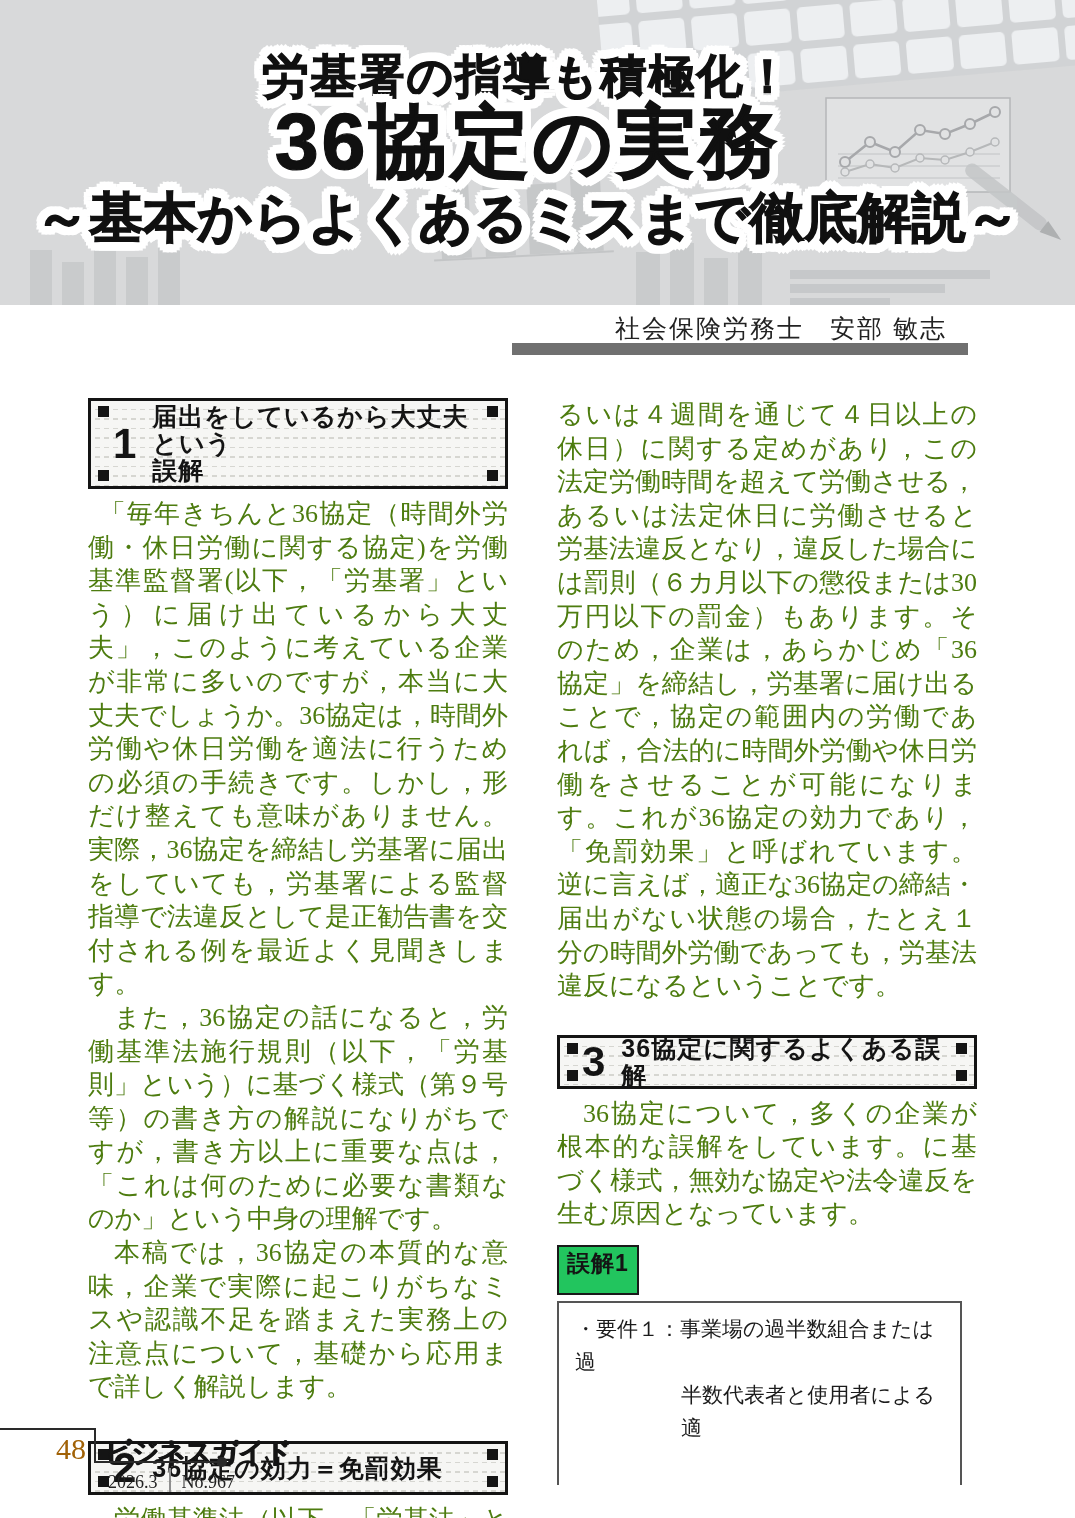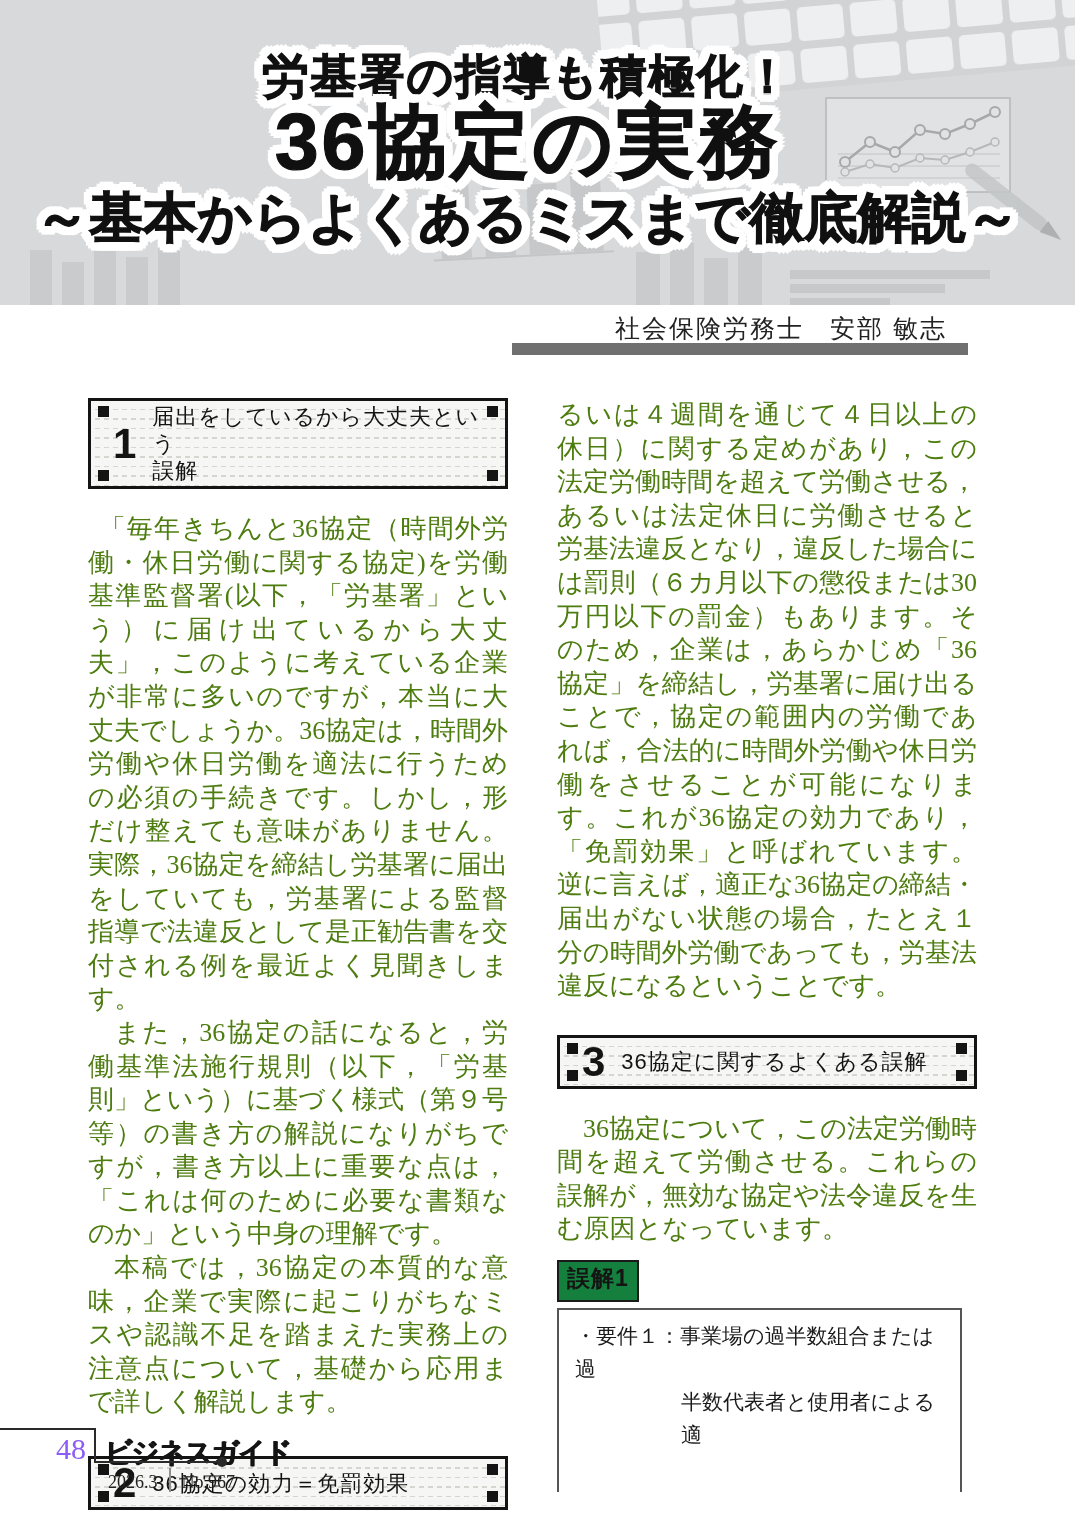--- a/index.html
+++ b/index.html
@@ -30,57 +30,57 @@
 
   
   .col{position:absolute;top:398px;width:420px;}
   .col-left{left:88px;}
   .col-right{left:557px;}
 
   .col p{margin:0;font-size:26px;line-height:33.6px;text-align:justify;word-break:break-all;
          letter-spacing:0;color:#4d7c0f;}
   p.ind{text-indent:1em;}
   p.ind-half{text-indent:0.45em;}
-  p.after-box{margin-top:23px;}
+  p.after-box{margin-top:8px;}
 
   
   .sec{position:relative;box-sizing:border-box;border:3px solid #141414;background-color:#f6f6f4;
        background-image:
          repeating-linear-gradient(to right,#f6f6f4 0 4px,transparent 4px 9px),
          repeating-linear-gradient(to bottom,transparent 0 8px,#d6d6d1 8px 9.5px);
        display:flex;align-items:center;padding:2px 26px 2px 22px;
        font-family:"Liberation Sans","DejaVu Sans",sans-serif;color:#141414;}
   .sec .num{font-weight:700;font-size:42px;line-height:1;margin-right:16px;flex:0 0 auto;}
-  .sec .ttl{font-weight:400;font-size:22px;line-height:27px;letter-spacing:1px;white-space:pre-line;}
+  .sec .ttl{font-weight:700;font-size:25px;line-height:27px;letter-spacing:1px;white-space:pre-line;}
   .sec-tall{min-height:64px;}
   .sec-one{height:54px;}
   .sec .sq{position:absolute;width:11px;height:11px;background:#141414;}
   .sec .sq.tl{left:7px;top:5px;} .sec .sq.bl{left:7px;bottom:5px;}
   .sec .sq.tr{right:7px;top:5px;} .sec .sq.br{right:7px;bottom:5px;}
   .sec-mt-left{margin-top:37px;}
   .sec-mt-right{margin-top:32px;}
 
   
   .mis-row{margin-top:14px;display:flex;align-items:center;
            font-family:"Liberation Sans","DejaVu Sans",sans-serif;}
-  .mis-label{flex:0 0 auto;border:2px solid #1a1a1a;background:#15803d;color:#141414;
-             font-weight:700;font-size:23px;line-height:1;padding:5px 8px 10px;letter-spacing:1px;}
+  .mis-label{flex:0 0 auto;border:2px solid #1a1a1a;background:#22c55e;color:#141414;
+             font-weight:700;font-size:23px;line-height:1;padding:5px 8px 18px;letter-spacing:1px;}
   .mis-title{margin-left:16px;font-weight:700;font-size:27px;color:#141414;letter-spacing:0.5px;}
 
   
   .req-box{margin-top:6px;width:405px;box-sizing:border-box;border:2px solid #555;border-bottom:none;
            padding:10px 8px 40px 16px;font-size:21px;line-height:33px;color:#1b1b1b;}
   .req-box .req-l2{margin-left:106px;}
   .p3-right{margin-top:14px;}
 
   
   .footer-rule{position:absolute;left:0;top:1428px;width:94px;height:33px;
                border-top:2px solid #2a2a2a;border-right:2px solid #2a2a2a;}
   .page-number{position:absolute;left:40px;top:1432px;width:46px;text-align:right;
-               font-size:30px;color:#8b5cf6;}
+               font-size:30px;color:#a16207;}
   .magazine-logo{position:absolute;left:105px;top:1434px;
                  font-family:"Liberation Sans","DejaVu Sans",sans-serif;font-weight:700;
                  font-size:27px;letter-spacing:-1px;color:#141414;
                  text-shadow:0.7px 0 0 #141414,-0.7px 0 0 #141414;transform:scaleY(1.06);}
   .logo-underline{position:absolute;left:96px;top:1461px;width:126px;height:2px;background:#2a2a2a;}
   .logo-underline .dot{position:absolute;right:-5px;top:-4px;width:10px;height:10px;border-radius:50%;
                        background:#2a2a2a;}
   .issue-line{position:absolute;left:108px;top:1468px;font-size:18px;color:#222;}
   .issue-div{display:inline-block;width:2px;height:24px;background:#8f8f8f;margin:0 11px;vertical-align:-4px;}
 </style>
@@ -205,21 +205,21 @@
     <p>るいは４週間を通じて４日以上の休日）に関する定めがあり，この法定労働時間を超えて労働させる，あるいは法定休日に労働させると労基法違反となり，違反した場合には罰則（６カ月以下の懲役または30万円以下の罰金）もあります。そのため，企業は，あらかじめ「36協定」を締結し，労基署に届け出ることで，協定の範囲内の労働であれば，合法的に時間外労働や休日労働をさせることが可能になります。これが36協定の効力であり，「免罰効果」と呼ばれています。逆に言えば，適正な36協定の締結・届出がない状態の場合，たとえ１分の時間外労働であっても，労基法違反になるということです。</p>
 
     <div class="sec sec-one sec-mt-right">
       <span class="sq tl"></span>
       <span class="sq bl"></span>
       <span class="sq tr"></span>
       <span class="sq br"></span>
       <span class="num">3</span>
       <span class="ttl">36協定に関するよくある誤解</span>
     </div>
-    <p class="ind after-box">36協定について，この法定労働時間を超えて労働させる。これらの誤解が，無効な協定や法令違反を生む原因となっています。</p>
+    <p class="ind after-box">36協定について，多くの企業が根本的な誤解をしています。に基づく様式，無効な協定や法令違反を生む原因となっています。</p>
 
     <div class="mis-row">
       <span class="mis-label">誤解1</span>
     </div>
 
     <div class="req-box">
       <div class="req-l1">・要件１：事業場の過半数組合または過</div>
       <div class="req-l2">半数代表者と使用者による適</div>
     </div>
   </section>

